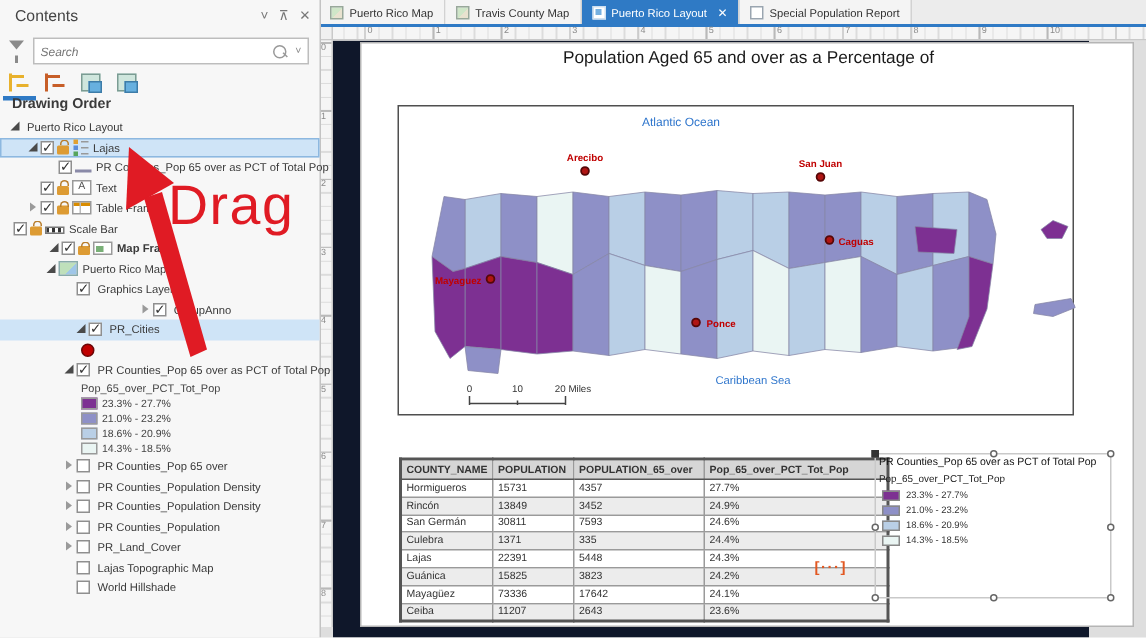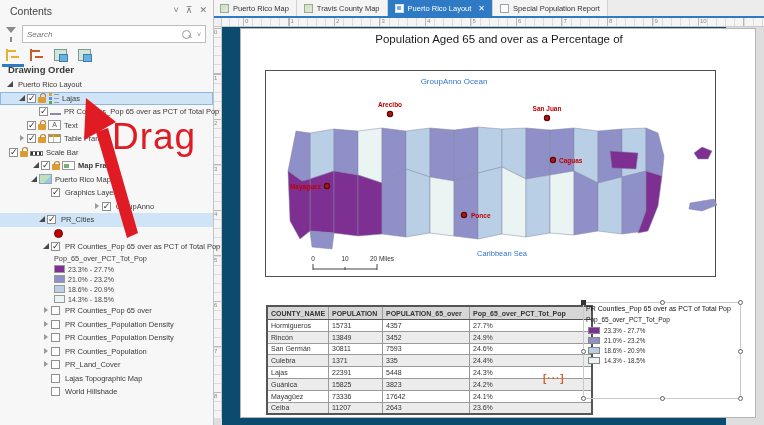--- a/index.html
+++ b/index.html
@@ -76,21 +76,21 @@
   
   #ruler-corner{position:absolute;left:213px;top:18px;width:9px;height:9px;background:#f0f0f0;border-right:1px solid #c9c9c9;border-bottom:1px solid #c9c9c9;box-sizing:border-box;z-index:1;}
   #hruler{position:absolute;left:222px;top:18px;width:542px;height:9px;background:#f5f5f5;border-bottom:1px solid #c9c9c9;box-sizing:border-box;z-index:1;
     background-image:repeating-linear-gradient(90deg,#b9b9b9 0 1px,transparent 1px 45.5px),repeating-linear-gradient(90deg,#dcdcdc 0 1px,transparent 1px 9.1px);
     background-position:21px 0;}
   #vruler{position:absolute;left:213px;top:27px;width:9px;height:391px;background:#f5f5f5;border-right:1px solid #c9c9c9;box-sizing:border-box;z-index:1;
     background-image:repeating-linear-gradient(180deg,#b9b9b9 0 1px,transparent 1px 45.5px),repeating-linear-gradient(180deg,#dcdcdc 0 1px,transparent 1px 9.1px);
     background-position:0 1px;}
   .rnum{position:absolute;font-size:6px;color:#8a8a8a;}
   
-  #canvas{position:absolute;left:222px;top:27px;width:504px;height:398px;background:#0c4a6e;}
+  #canvas{position:absolute;left:222px;top:27px;width:504px;height:398px;background:#0f172a;}
   #page{position:absolute;left:18px;top:1px;width:516px;height:390px;background:#fff;border:1px solid #b5b5b5;box-sizing:border-box;}
   .page-title{position:absolute;left:0;width:516px;text-align:center;font-size:11.5px;color:#1a1a1a;}
   #map-frame{position:absolute;left:24px;top:41px;width:451px;height:207px;border:1px solid #4f4f4f;background:#fff;box-sizing:border-box;}
   #map-svg{position:absolute;left:0;top:0;}
   .ocean-label{position:absolute;text-align:center;color:#2e75cc;}
   #atlantic{left:118px;top:6px;width:140px;font-size:8px;}
   #caribbean{left:176px;top:178px;width:120px;font-size:7.5px;}
   
   #layout-table{position:absolute;left:25px;top:276px;border-collapse:collapse;background:#fff;}
   #layout-table th,#layout-table td{border:1px solid #9a9a9a;font-size:7px;padding:0 0 0 3px;height:10.8px;text-align:left;font-weight:normal;white-space:nowrap;overflow:hidden;}
@@ -197,21 +197,21 @@
       <div class="trow" style="padding-left: 42px;">
         <span class="exp "></span>
         <span class="cb on"></span>
         <span class="lbl">Graphics Layer</span>
       </div>
       <div class="trow" style="padding-left: 34px; justify-content: center;">
         <span class="exp c"></span>
         <span class="cb on"></span>
         <span class="lbl">GroupAnno</span>
       </div>
-      <div class="trow sel-light" style="padding-left: 38px;">
+      <div class="trow sel-light" style="padding-left: 50px;">
         <span class="exp e"></span>
         <span class="cb on"></span>
         <span class="lbl">PR_Cities</span>
       </div>
       <div class="trow t-dot" style="padding-left: 54px;">
         <span class="sym-dot"></span>
       </div>
       <div class="trow" style="padding-left: 42px;">
         <span class="exp e"></span>
         <span class="cb on"></span>
@@ -378,21 +378,21 @@
           <text x="124" y="36" text-anchor="middle" font-size="6.5" font-weight="bold" fill="#c00000" font-family="Liberation Sans, sans-serif">Arecibo</text>
           <circle cx="281" cy="47" r="2.6" fill="#b01513" stroke="#560707" stroke-width="1.2"></circle>
           <text x="281" y="40" text-anchor="middle" font-size="6.5" font-weight="bold" fill="#c00000" font-family="Liberation Sans, sans-serif">San Juan</text>
           <circle cx="61" cy="115" r="2.6" fill="#b01513" stroke="#560707" stroke-width="1.2"></circle>
           <text x="55" y="118" text-anchor="end" font-size="6.5" font-weight="bold" fill="#c00000" font-family="Liberation Sans, sans-serif">Mayaguez</text>
           <circle cx="287" cy="89" r="2.6" fill="#b01513" stroke="#560707" stroke-width="1.2"></circle>
           <text x="293" y="92" text-anchor="start" font-size="6.5" font-weight="bold" fill="#c00000" font-family="Liberation Sans, sans-serif">Caguas</text>
           <circle cx="198" cy="144" r="2.6" fill="#b01513" stroke="#560707" stroke-width="1.2"></circle>
           <text x="205" y="147" text-anchor="start" font-size="6.5" font-weight="bold" fill="#c00000" font-family="Liberation Sans, sans-serif">Ponce</text>
         </svg>
-      <div class="ocean-label" id="atlantic">GroupAnno Ocean</div>
+      <div class="ocean-label" id="atlantic">Atlantic Ocean</div>
       <div class="ocean-label" id="caribbean">Caribbean Sea</div>
     </div>
 
     <table id="layout-table">
       <thead>
           <tr>
             <th style="width: 57px;">COUNTY_NAME</th>
             <th style="width: 50px;">POPULATION</th>
             <th style="width: 83px;">POPULATION_65_over</th>
             <th style="width: 118px;">Pop_65_over_PCT_Tot_Pop</th>

